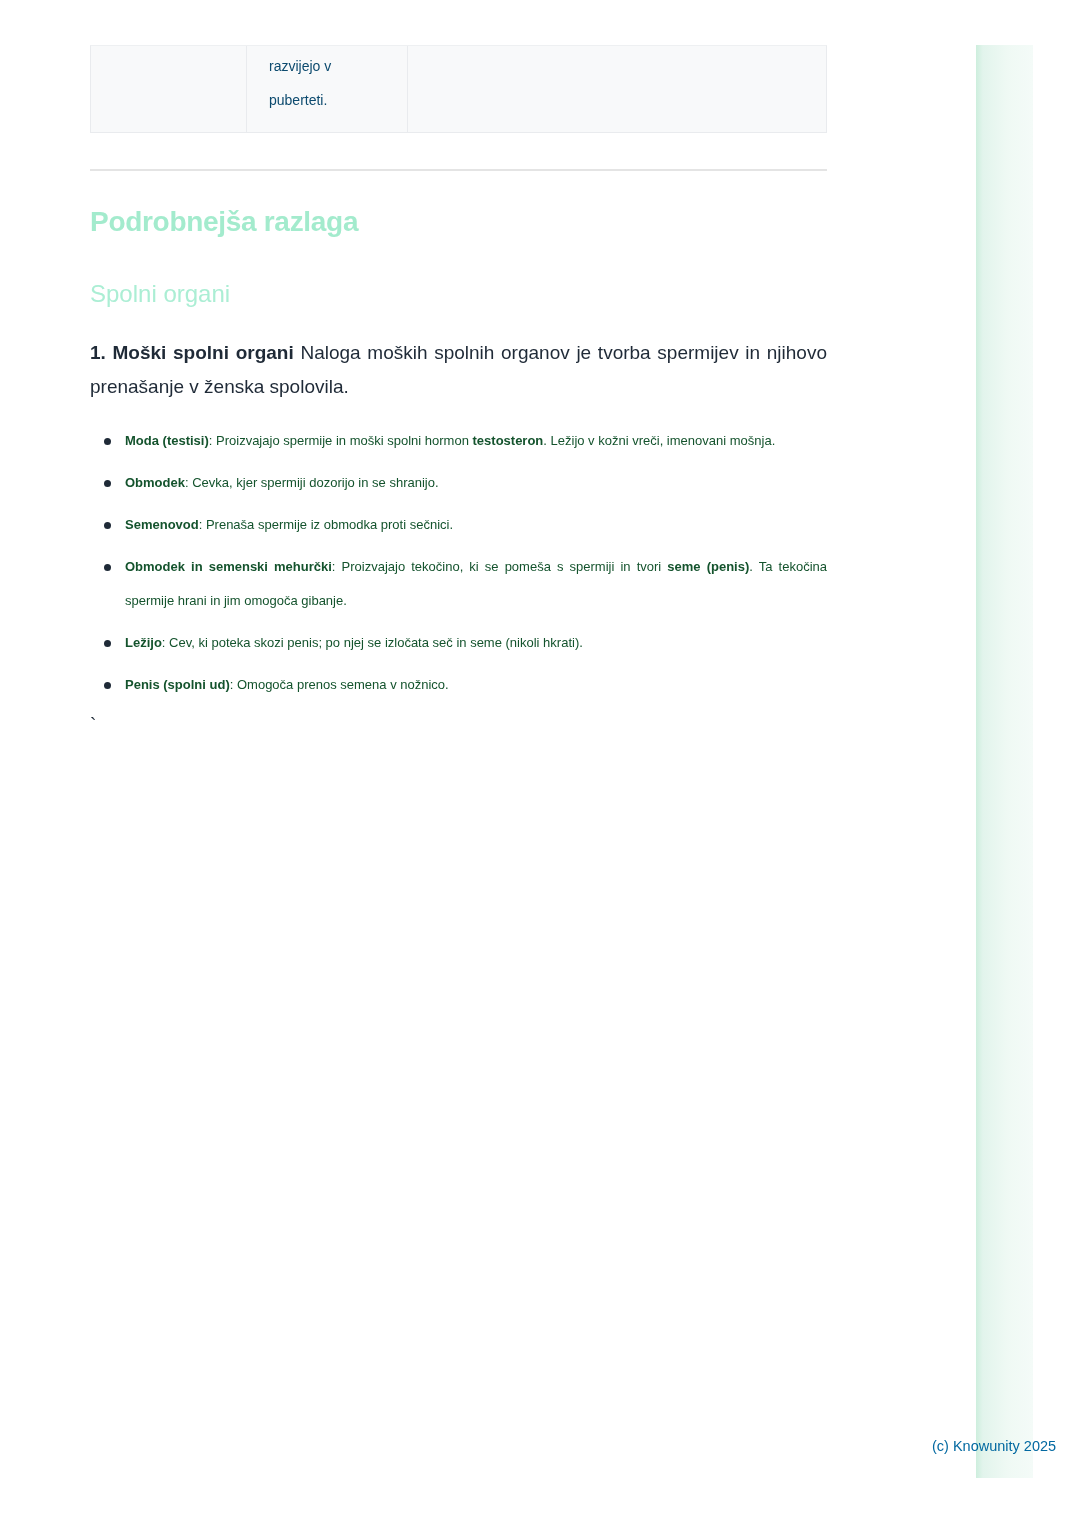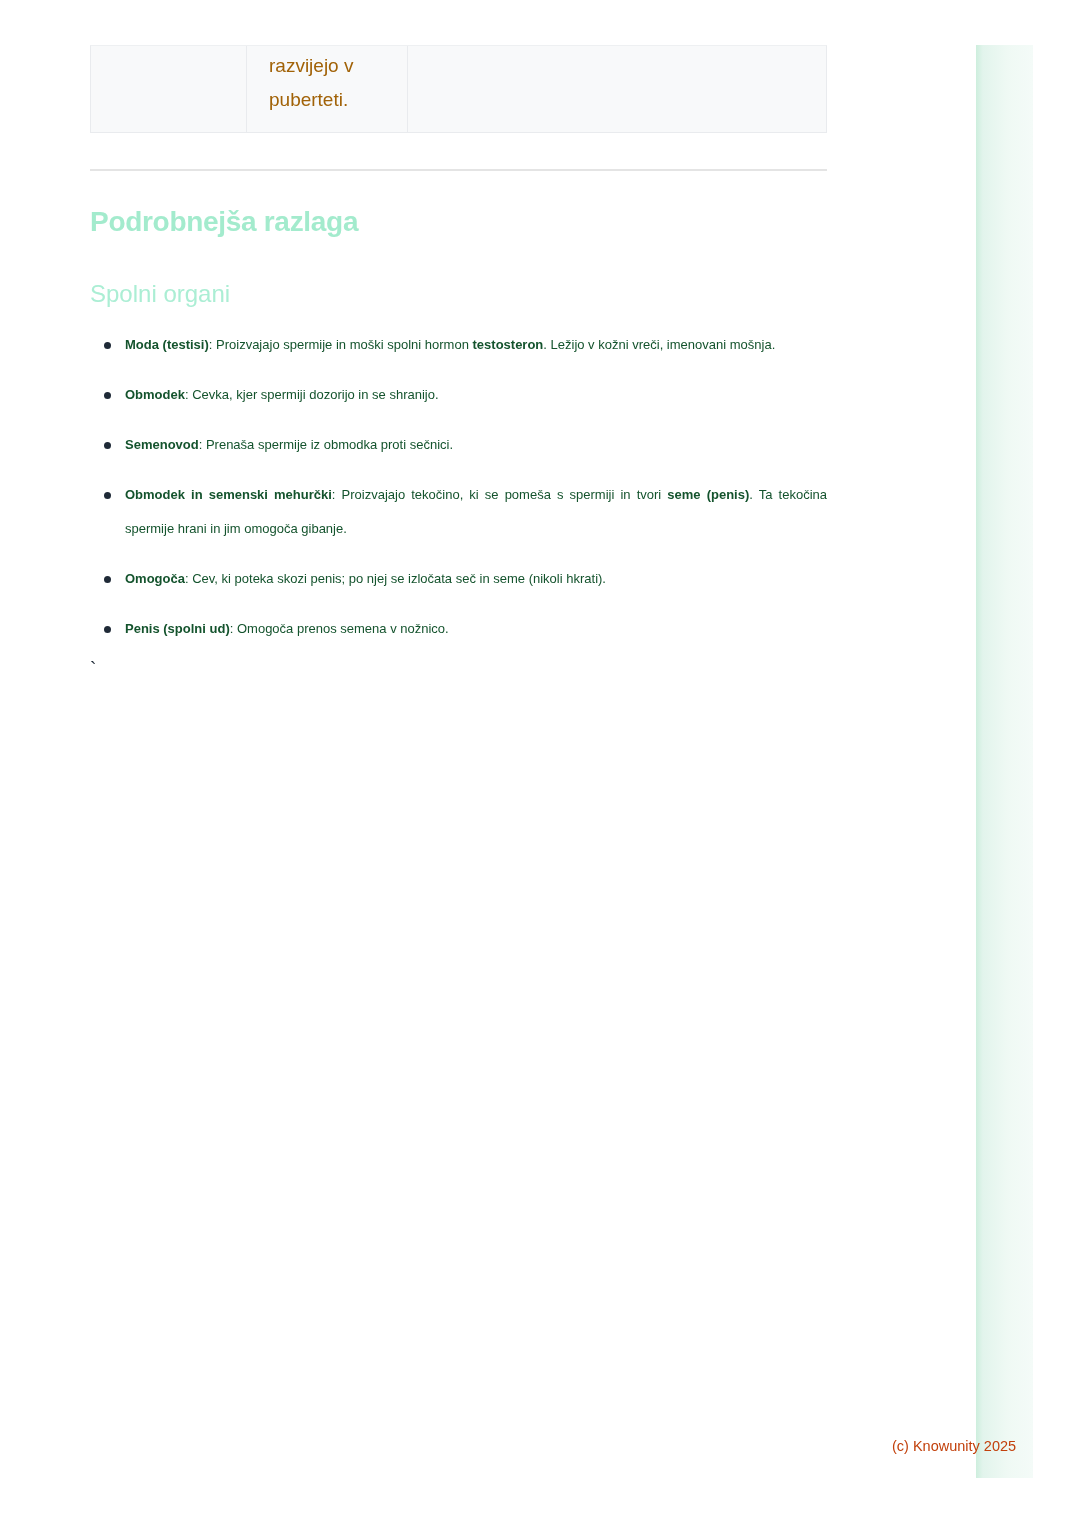--- a/index.html
+++ b/index.html
@@ -36,23 +36,23 @@
   .table-frag {
     margin-top: 45px;
     display: flex;
     height: 88px;
     background: #f8f9fa;
     border: 1px solid #e9ebee;
     border-top-color: #eef0f2;
     overflow: hidden;
   }
   .table-frag .cell {
-    font-size: 19px;
+    font-size: 14px;
     line-height: 34px;
-    color: #a16207;
+    color: #0c4a6e;
     padding: 3px 20px 10px 22px;
   }
   .cell-1 { width: 155px; }
   .cell-2 { width: 161px; border-left: 1px solid #e9ebee; }
   .cell-3 { flex: 1; border-left: 1px solid #e9ebee; }
 
   .divider {
     margin-top: 36px;
     height: 0;
     border: none;
@@ -90,21 +90,21 @@
     list-style: none;
   }
   ul.organ-list li {
     position: relative;
     padding-left: 35px;
     font-size: 13px;
     line-height: 34px;
     text-align: justify;
     color: #14532d;
   }
-  ul.organ-list li + li { margin-top: 16px; }
+  ul.organ-list li + li { margin-top: 8px; }
   ul.organ-list li::before {
     content: "";
     position: absolute;
     left: 14px;
     top: 14px;
     width: 7px;
     height: 7px;
     border-radius: 50%;
     background: #1f2a37;
   }
@@ -112,24 +112,24 @@
   .stray-char {
     margin-top: 6px;
     font-size: 19px;
     line-height: 34px;
     color: #1f2a37;
   }
 
   .footer-credit {
     position: absolute;
     top: 1437px;
-    left: 892px;
+    left: 932px;
     font-size: 14.5px;
     line-height: 18px;
-    color: #c2410c;
+    color: #0369a1;
     z-index: 3;
     white-space: nowrap;
   }
 </style>
 </head>
 <body>
 
 <div class="side-bar"></div>
 
 <div class="content">
@@ -139,27 +139,28 @@
     <div class="cell cell-2">razvijejo v puberteti.</div>
     <div class="cell cell-3"></div>
   </div>
 
   <hr class="divider">
 
   <h2 class="page-heading">Podrobnejša razlaga</h2>
 
   <h3 class="sub-heading">Spolni organi</h3>
 
+  <p class="intro"><b>1. Moški spolni organi</b> Naloga moških spolnih organov je tvorba spermijev in njihovo prenašanje v ženska spolovila.</p>
 
   <ul class="organ-list">
       <li><b>Moda (testisi)</b>: Proizvajajo spermije in moški spolni hormon <b>testosteron</b>. Ležijo v kožni vreči, imenovani mošnja.</li>
       <li><b>Obmodek</b>: Cevka, kjer spermiji dozorijo in se shranijo.</li>
       <li><b>Semenovod</b>: Prenaša spermije iz obmodka proti sečnici.</li>
       <li><b>Obmodek in semenski mehurčki</b>: Proizvajajo tekočino, ki se pomeša s spermiji in tvori <b>seme (penis)</b>. Ta tekočina spermije hrani in jim omogoča gibanje.</li>
-      <li><b>Omogoča</b>: Cev, ki poteka skozi penis; po njej se izločata seč in seme (nikoli hkrati).</li>
+      <li><b>Ležijo</b>: Cev, ki poteka skozi penis; po njej se izločata seč in seme (nikoli hkrati).</li>
       <li><b>Penis (spolni ud)</b>: Omogoča prenos semena v nožnico.</li>
     </ul>
 
   <div class="stray-char">`</div>
 
 </div>
 
 <div class="footer-credit">(c) Knowunity 2025</div>
 
 </body></html>

